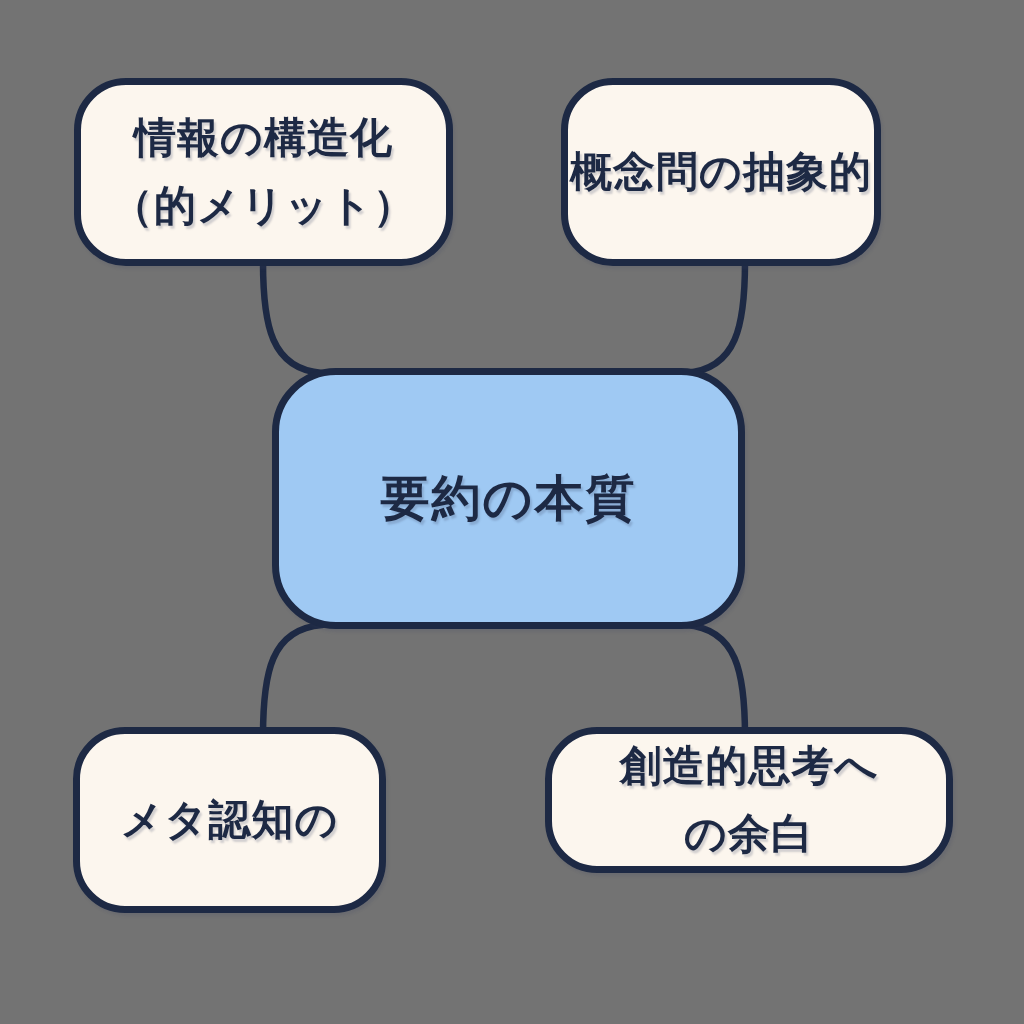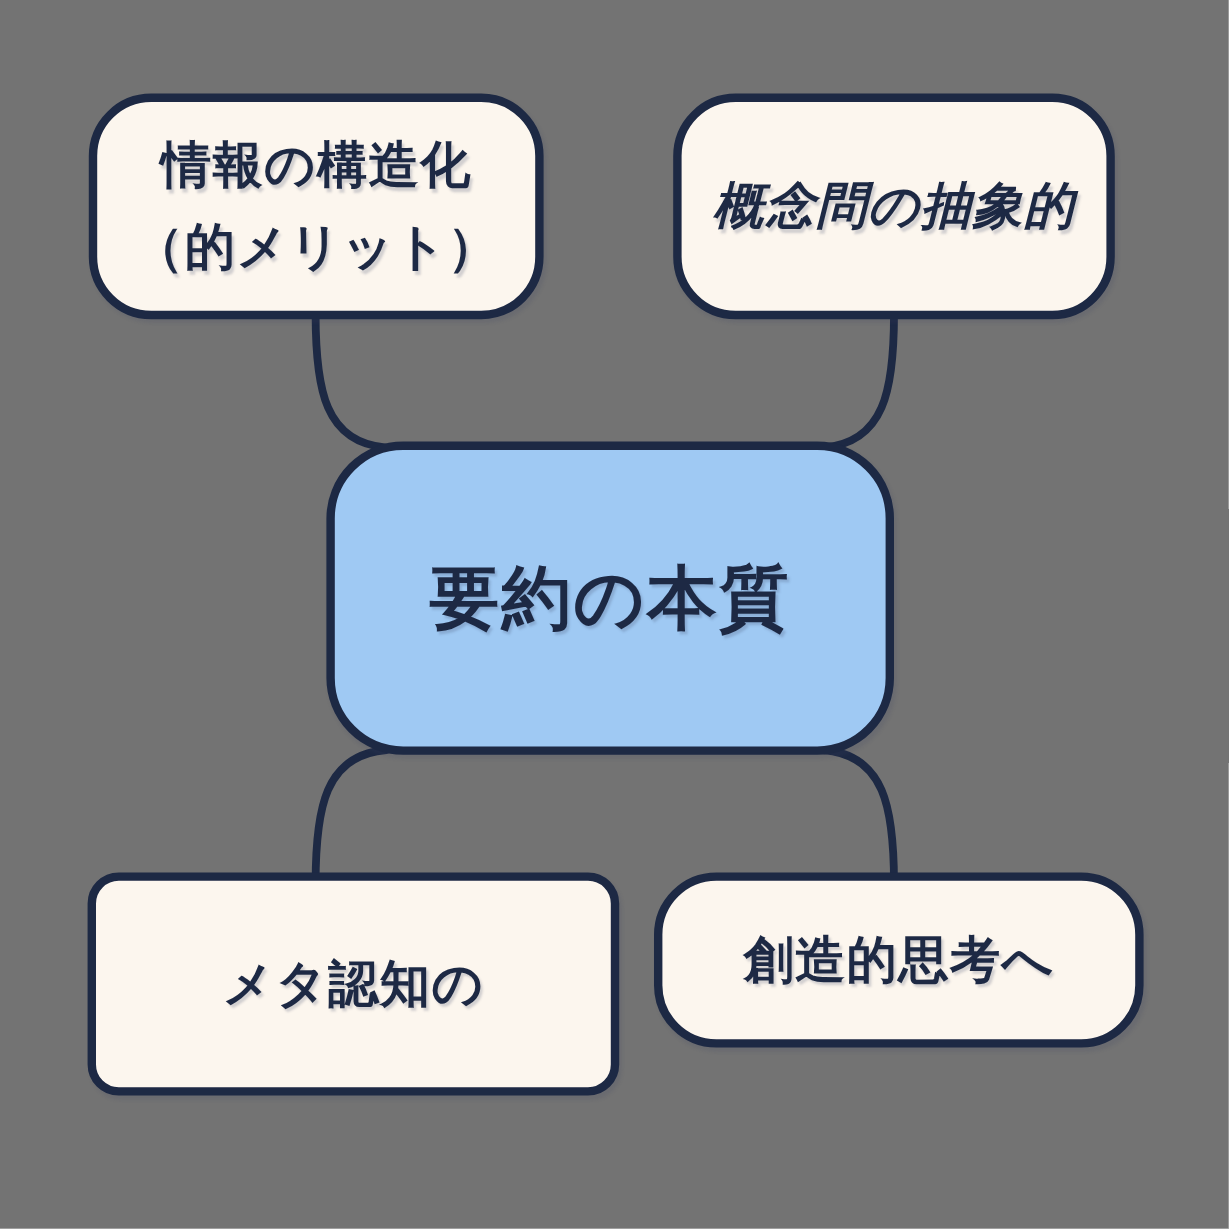--- a/index.html
+++ b/index.html
@@ -42,30 +42,30 @@
   .node.outer {
     background: #fcf6ee;
     border-radius: 52px;
     font-size: 42px;
     line-height: 1.62;
     letter-spacing: 1px;
   }
   .node.center {
     background: #9fc9f3;
     border-radius: 64px;
-    font-size: 58px;
+    font-size: 49px;
     font-weight: 900;
     line-height: 1.34;
     letter-spacing: 2px;
     justify-content: center;
   }
   #node-top-left     { left: 74px;  top: 78px;  width: 379px; height: 188px; }
-  #node-top-right    { left: 561px; top: 78px;  width: 368px; height: 188px; font-style: italic; }
+  #node-top-right    { left: 561px; top: 78px;  width: 320px; height: 188px; }
   #node-center       { left: 272px; top: 368px; width: 473px; height: 261px; }
-  #node-bottom-left  { left: 73px;  top: 727px; width: 443px; height: 186px; border-radius: 26px; }
+  #node-bottom-left  { left: 73px;  top: 727px; width: 313px; height: 186px; }
   #node-bottom-right { left: 545px; top: 727px; width: 408px; height: 146px; }
 </style>
 </head>
 <body>
 
 <div class="canvas">
 
   <svg class="connectors" width="1024" height="1024" viewBox="0 0 1024 1024" fill="none" xmlns="http://www.w3.org/2000/svg">
     <path d="M 263,262 C 263,325 271,369 322,373" stroke="#1d2944" stroke-width="6.5" stroke-linecap="round"></path>
     <path d="M 745,262 C 745,325 737,369 686,373" stroke="#1d2944" stroke-width="6.5" stroke-linecap="round"></path>
@@ -85,15 +85,16 @@
   <div class="node center" id="node-center">
     <div class="line">要約の本質</div>
   </div>
 
   <div class="node outer" id="node-bottom-left">
     <div class="line">メタ認知の</div>
   </div>
 
   <div class="node outer" id="node-bottom-right">
     <div class="line">創造的思考へ</div>
+    <div class="line">の余白</div>
   </div>
 
 </div>
 
 </body></html>

